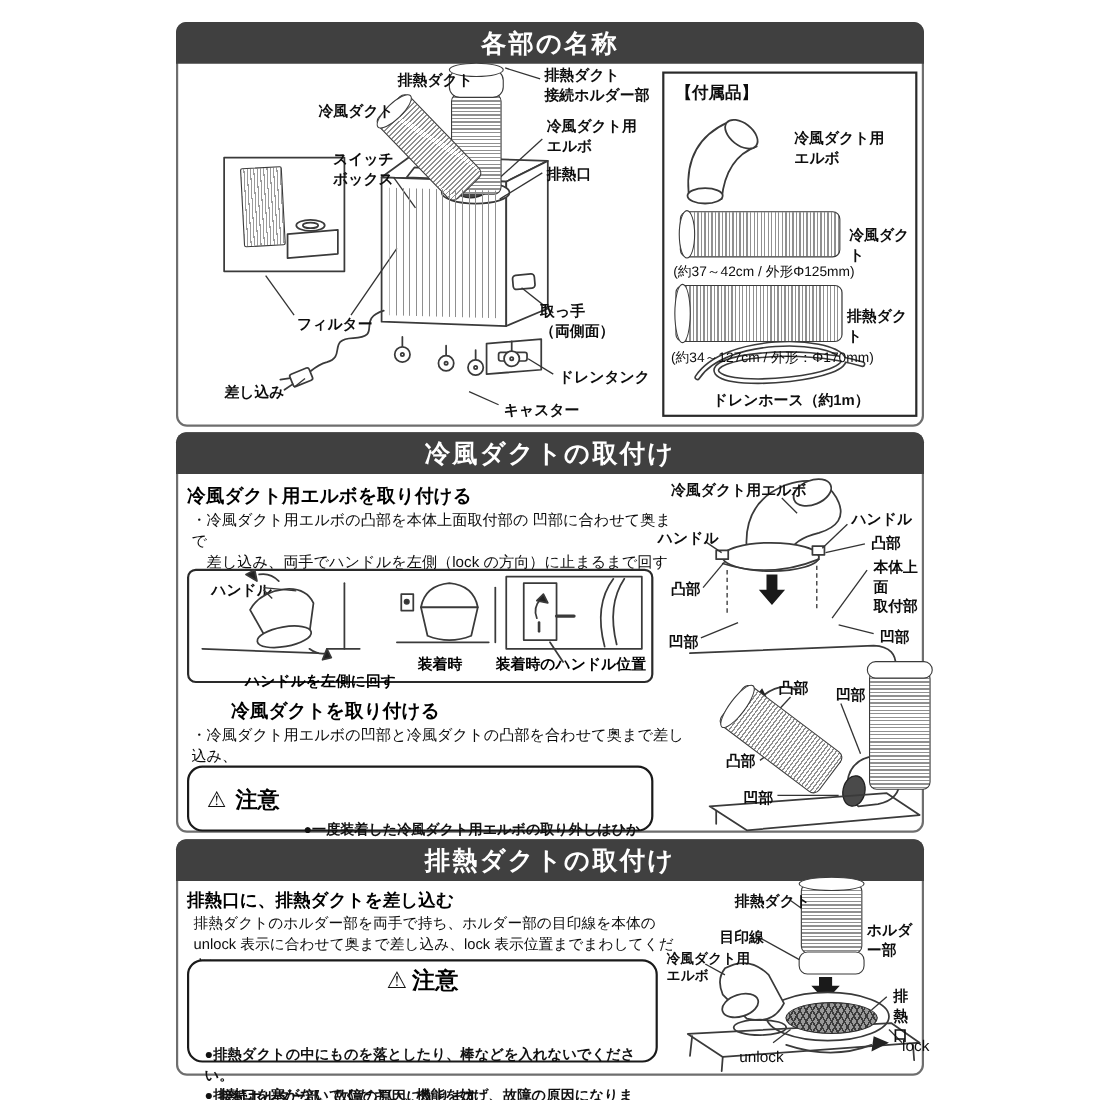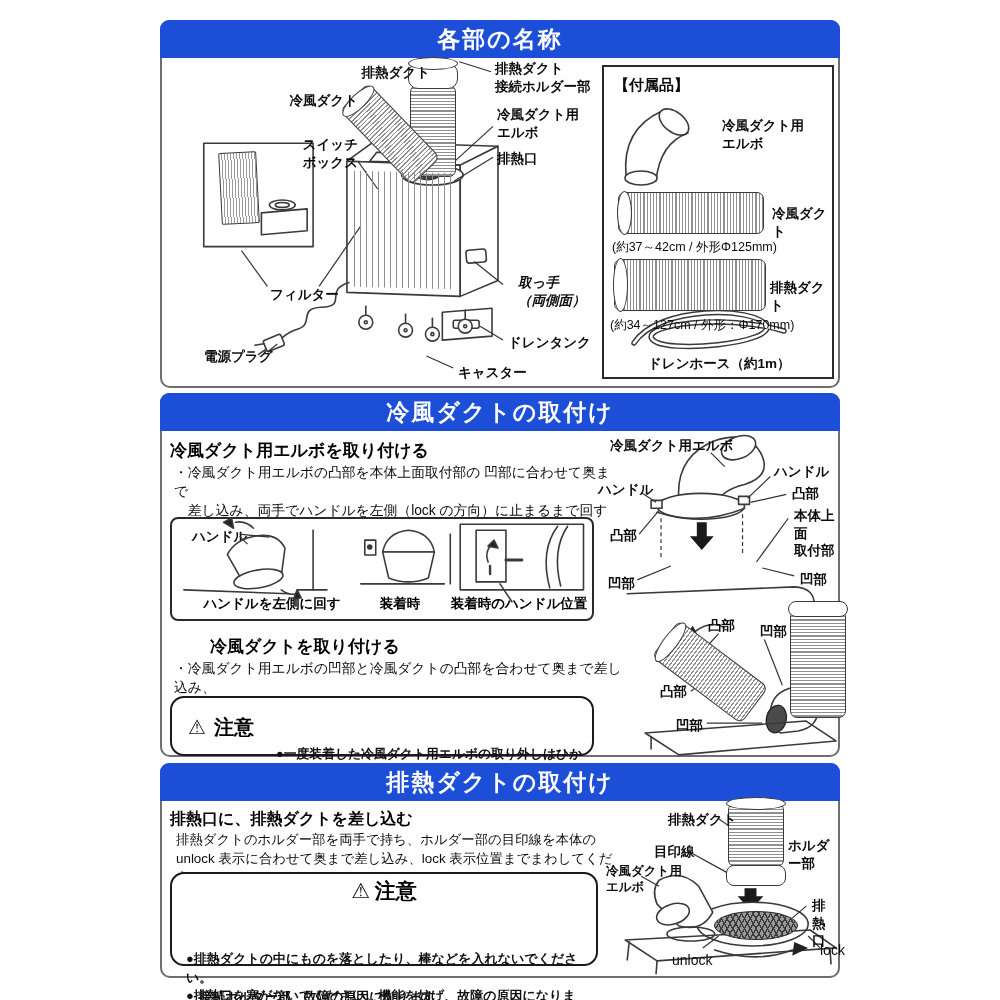--- a/index.html
+++ b/index.html
@@ -2,21 +2,21 @@
 <html><head>
 <meta charset="utf-8">
 <style>
   * { margin:0; padding:0; box-sizing:border-box; }
   body { background:#fff; font-family:"Liberation Sans","DejaVu Sans",sans-serif; color:#111; }
   .page { position:relative; width:1000px; height:1000px; background:#fff; overflow:hidden; }
 
   .section { position:absolute; left:160px; width:680px; background:#fff;
              border:2px solid #6e6e6e; border-radius:10px; }
   .sec-header { position:absolute; left:-2px; top:-2px; right:-2px; height:38px;
-                background:#1d4ed8; border-radius:9px 9px 0 0;
+                background:#404040; border-radius:9px 9px 0 0;
                 display:flex; align-items:center; justify-content:center;
                 color:#fff; font-size:23px; font-weight:bold; letter-spacing:2px; }
 
   .lbl { position:absolute; font-size:13.5px; font-weight:600; line-height:1.3;
          white-space:pre-line; color:#0d0d0d; }
   .ra  { text-align:right; }
   .sm  { font-size:12.5px; }
 
   .h1  { position:absolute; font-size:17px; font-weight:bold; color:#000; }
   .body-text { position:absolute; font-size:13.8px; line-height:1.38; font-weight:500;
@@ -130,23 +130,23 @@
     <div class="lbl ra" style="left:192px; top:42px; width:76px;">排熱ダクト</div>
     <div class="lbl" style="left:333px; top:38px;">排熱ダクト
 接続ホルダー部</div>
     <div class="lbl ra" style="left:122px; top:70px; width:74px;">冷風ダクト</div>
     <div class="lbl" style="left:335px; top:84px;">冷風ダクト用
 エルボ</div>
     <div class="lbl ra" style="left:122px; top:114px; width:74px;">スイッチ
 ボックス</div>
     <div class="lbl" style="left:335px; top:128px;">排熱口</div>
     <div class="lbl" style="left:108px; top:264px;">フィルター</div>
-    <div class="lbl" style="left:356px; top:252px;font-style:italic;">取っ手
+    <div class="lbl" style="left:329px; top:252px;">取っ手
 （両側面）</div>
-    <div class="lbl" style="left:42px;  top:326px;">電源プラグ</div>
+    <div class="lbl" style="left:42px;  top:326px;">差し込み</div>
     <div class="lbl" style="left:346px; top:312px;">ドレンタンク</div>
     <div class="lbl" style="left:296px; top:342px;">キャスター</div>
 
     <div class="panel" style="left:440px; top:43px; width:232px; height:314px;">
       <div class="lbl" style="left:10px; top:8px; font-size:15px; font-weight:bold;">【付属品】</div>
       <svg class="art" viewBox="0 0 228 310">
 
         <path class="fw" d="M22,108 Q18,62 58,44 L84,66 Q56,76 52,114 Z"></path>
         <ellipse class="fw" cx="70" cy="55" rx="17" ry="10" transform="rotate(38 70 55)"></ellipse>
         <ellipse class="fw" cx="37" cy="111" rx="16" ry="7"></ellipse>
@@ -173,21 +173,21 @@
   <div class="section" style="top:393px; height:364px;">
     <div class="sec-header">冷風ダクトの取付け</div>
 
     <div class="h1" style="left:8px; top:44px;">冷風ダクト用エルボを取り付ける</div>
     <div class="body-text" style="left:12px; top:68px; width:440px;">・冷風ダクト用エルボの凸部を本体上面取付部の 凹部に合わせて奥まで
 　差し込み、両手でハンドルを左側（lock の方向）に止まるまで回すと
 　取り付けられます。</div>
 
     <div class="stepbox" style="left:8px; top:122px; width:424px; height:104px;"></div>
     <div class="lbl" style="left:30px; top:133px;">ハンドル</div>
-    <div class="capt" style="left:22px;  top:200px; width:176px;">ハンドルを左側に回す</div>
+    <div class="capt" style="left:22px;  top:216px; width:176px;text-align:right;">ハンドルを左側に回す</div>
     <div class="capt" style="left:206px; top:200px; width:64px;">装着時</div>
     <div class="capt" style="left:282px; top:200px; width:150px;">装着時のハンドル位置</div>
 
     <div class="h1" style="left:8px; top:240px;margin-left:40px;">冷風ダクトを取り付ける</div>
     <div class="body-text" style="left:12px; top:264px; width:450px;">・冷風ダクト用エルボの凹部と冷風ダクトの凸部を合わせて奥まで差し込み、
 　左側に止まるまで回すと取り付けられます。</div>
 
     <div class="caution" style="left:8px; top:301px; width:424px; height:60px;">
       <span class="warn" style="position:absolute; left:16px; top:17px; font-size:20px;">⚠</span>
       <span class="caution-title" style="position:absolute; left:42px; top:16px; font-size:20px;">注意</span>

